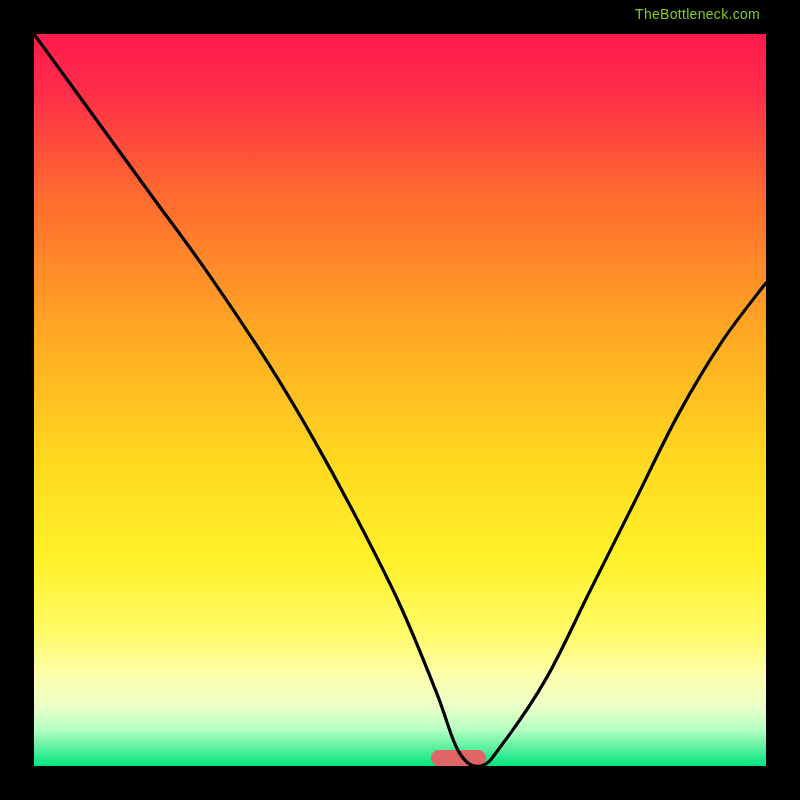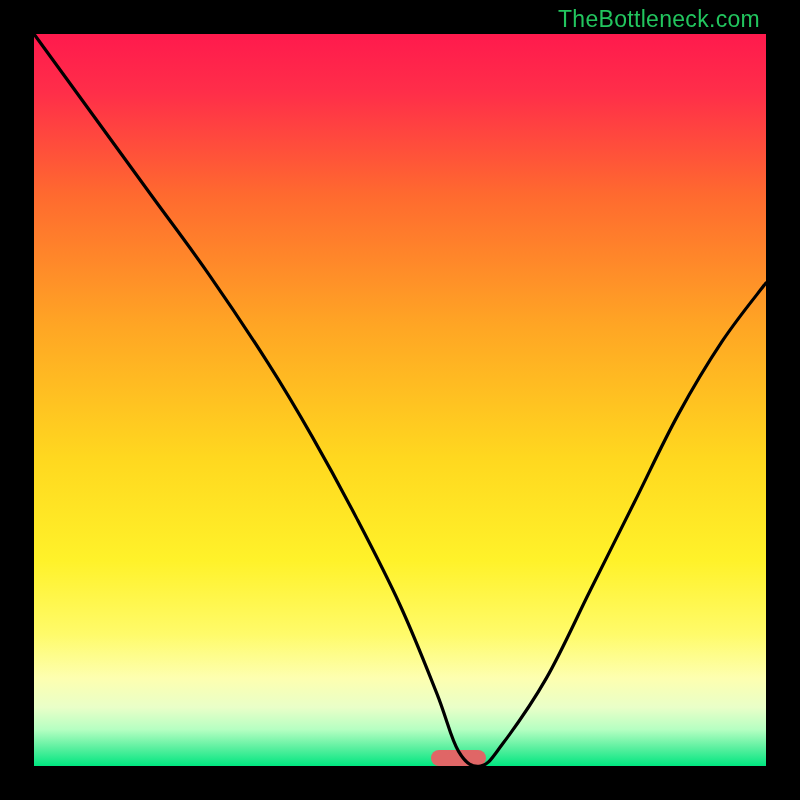--- a/index.html
+++ b/index.html
@@ -23,23 +23,23 @@
     left: 0;
     top: 0;
     width: 100%;
     height: 100%;
   }
   .watermark {
     position: absolute;
     top: 6px;
     right: 40px;
     font-family: Arial, sans-serif;
-    font-size: 23px;
+    font-size: 14px;
     font-weight: 500;
-    color: #22c55e;
+    color: #84cc16;
     letter-spacing: 0.3px;
     margin-left: 14px;
   }
   .curve-layer {
     position: absolute;
     left: 34px;
     top: 34px;
     width: 732px;
     height: 732px;
     pointer-events: none;

